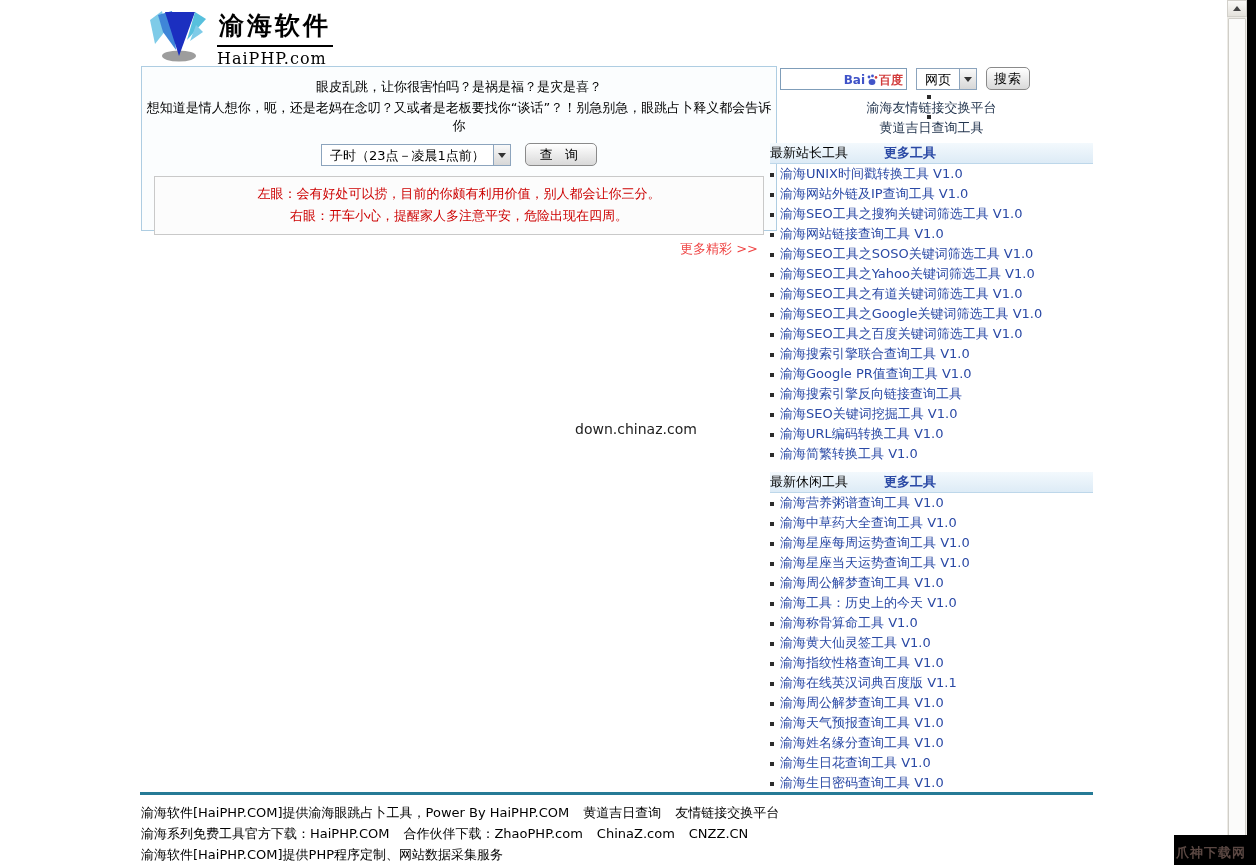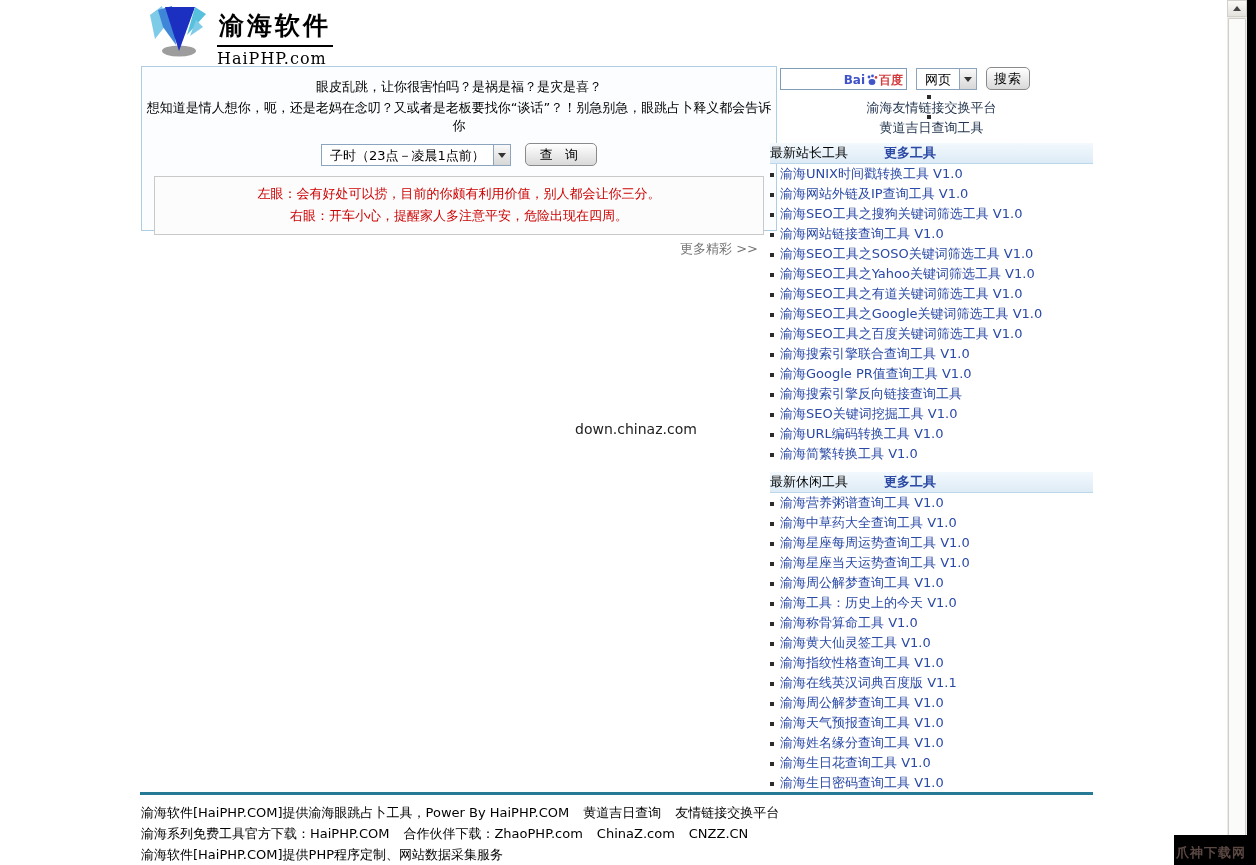--- a/index.html
+++ b/index.html
@@ -4,21 +4,21 @@
 <style>
   * { margin:0; padding:0; box-sizing:border-box; }
   html,body { background:#fff; }
   body {
     width:1256px; height:865px; position:relative; overflow:hidden;
     font-family:"DejaVu Sans", sans-serif; font-size:13px; color:#000;
   }
   a { text-decoration:none; cursor:pointer; }
 
   
-  .logo-wrap { position:absolute; left:149px; top:3px; display:flex; align-items:flex-start; }
+  .logo-wrap { position:absolute; left:149px; top:3px; display:flex; align-items:center; }
   .logo-icon { width:62px; height:55px; }
   .logo-text { margin-left:6px; padding-top:6px; }
   .logo-title {
     font-family:"DejaVu Serif", serif; font-weight:bold; font-size:25px;
     letter-spacing:3px; border-bottom:2px solid #000; padding:0 2px 3px 2px; display:inline-block;
   }
   .logo-sub { font-family:"DejaVu Serif", serif; font-size:16px; margin-top:2px; letter-spacing:1px; }
 
   
   .main-box {
@@ -37,21 +37,21 @@
   .arr-down { width:0; height:0; border:4px solid transparent; border-top:5px solid #333; margin-top:5px; }
   .btn93 {
     border:1px solid #8a8a8a; border-radius:5px; background:linear-gradient(#ffffff,#d9d9d9);
     font-size:13px; height:23px; padding:0 14px; font-family:inherit; cursor:pointer; letter-spacing:4px;
   }
   .result-box {
     margin:10px 12px 0 12px; border:1px solid #c9c9c9; background:#fcfcfc;
     text-align:center; color:#cc0000; padding:6px 0 7px 0; line-height:22px;
   }
   .more-row { text-align:right; padding:5px 18px 0 0; }
-  .more-link { color:#737373; }
+  .more-link { color:#ef4444; }
 
   
   .center-mark { position:absolute; left:575px; top:421px; color:#222; font-size:14px; }
 
   
   .sidebar { position:absolute; left:770px; top:67px; width:323px; }
   .search-row { display:flex; align-items:center; gap:9px; margin-left:10px; height:23px; }
   .search-input { position:relative; width:127px; height:22px; border:1px solid #7f9db9; background:#fff; }
   .baidu-mark { position:absolute; right:3px; top:3px; display:flex; align-items:center; gap:1px; font-weight:bold; font-size:12px; }
   .bd-bai { color:#4053c8; }

